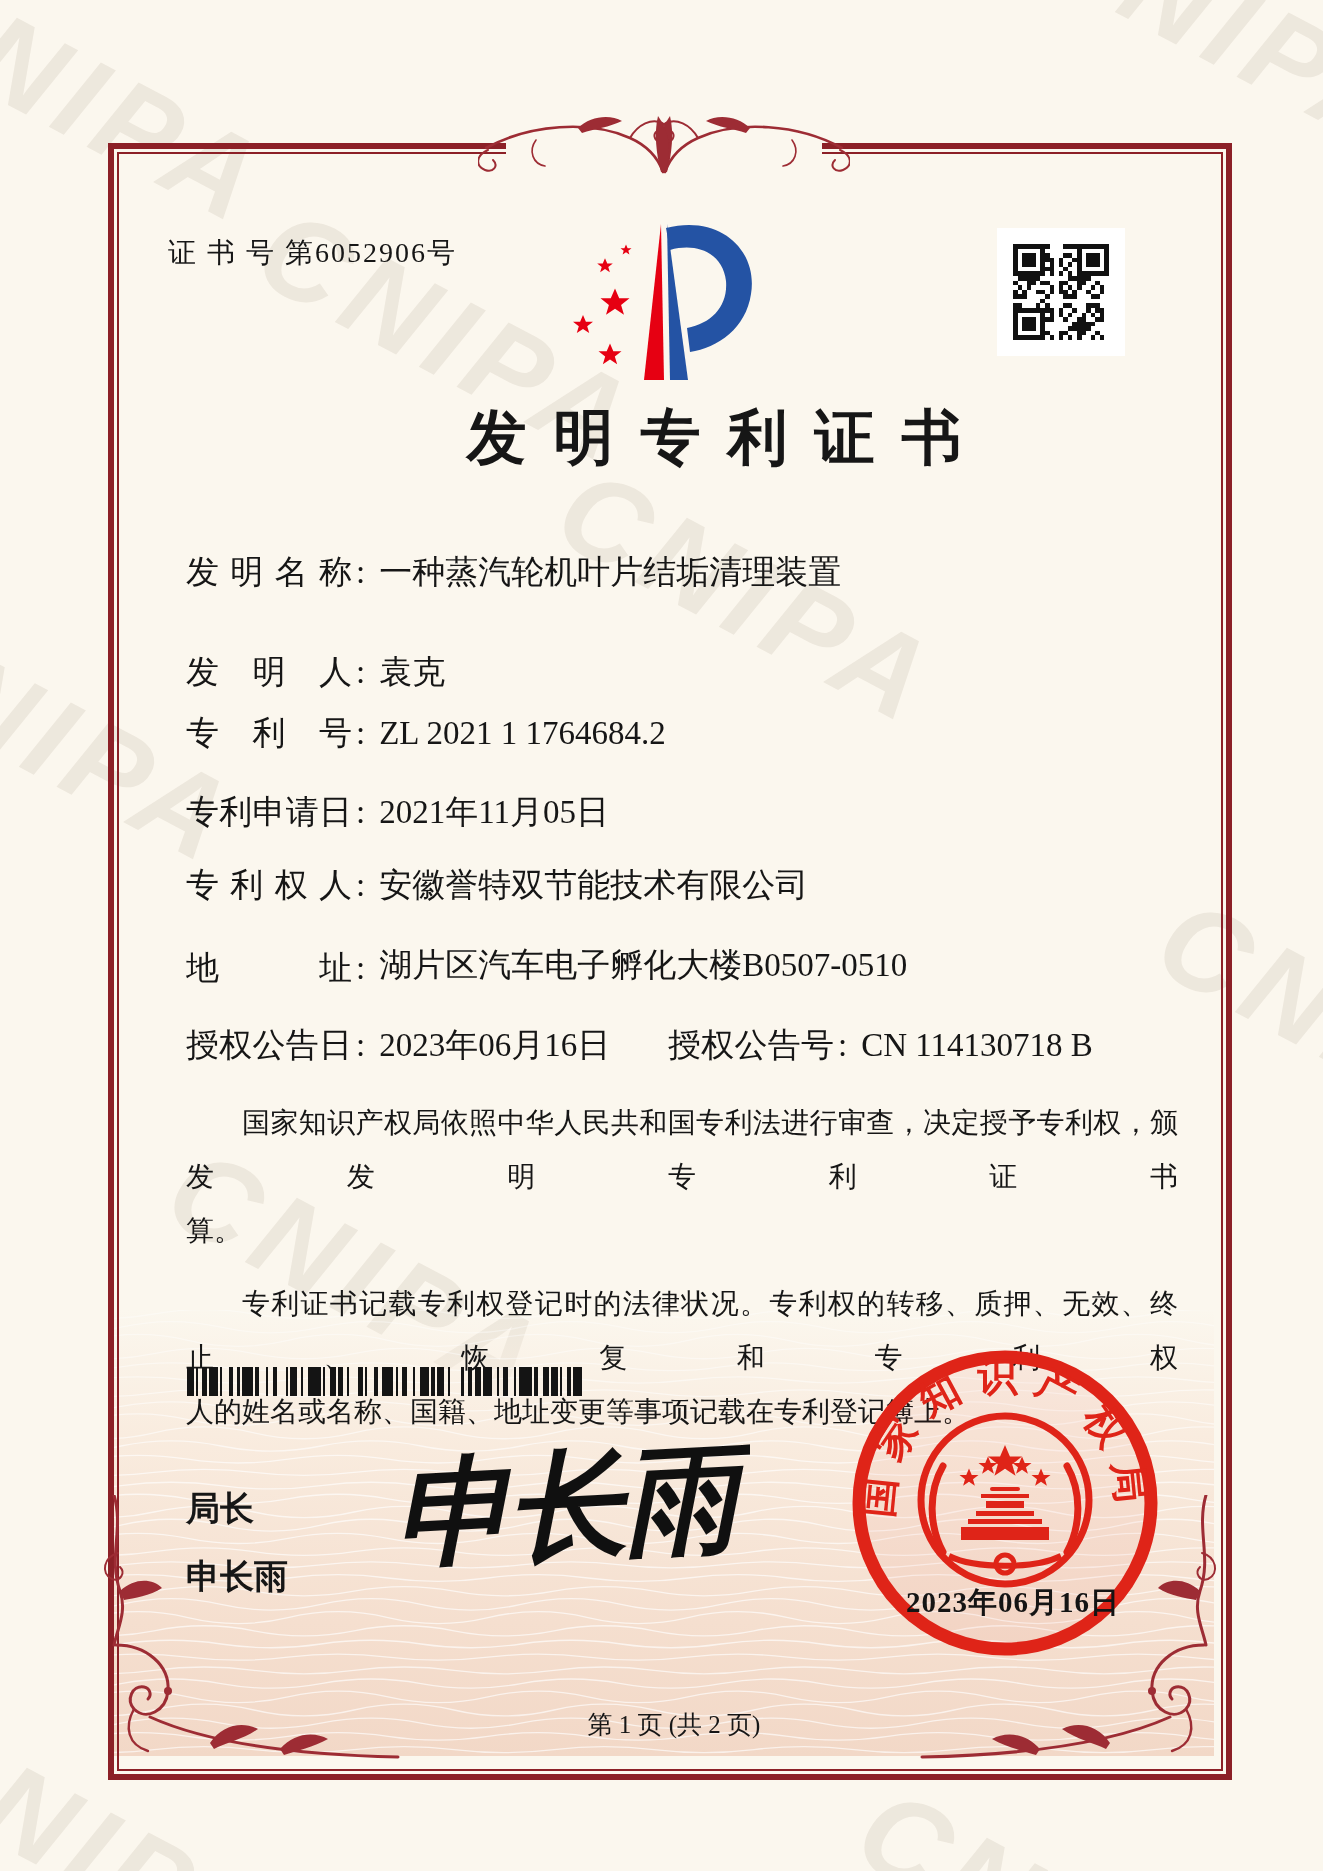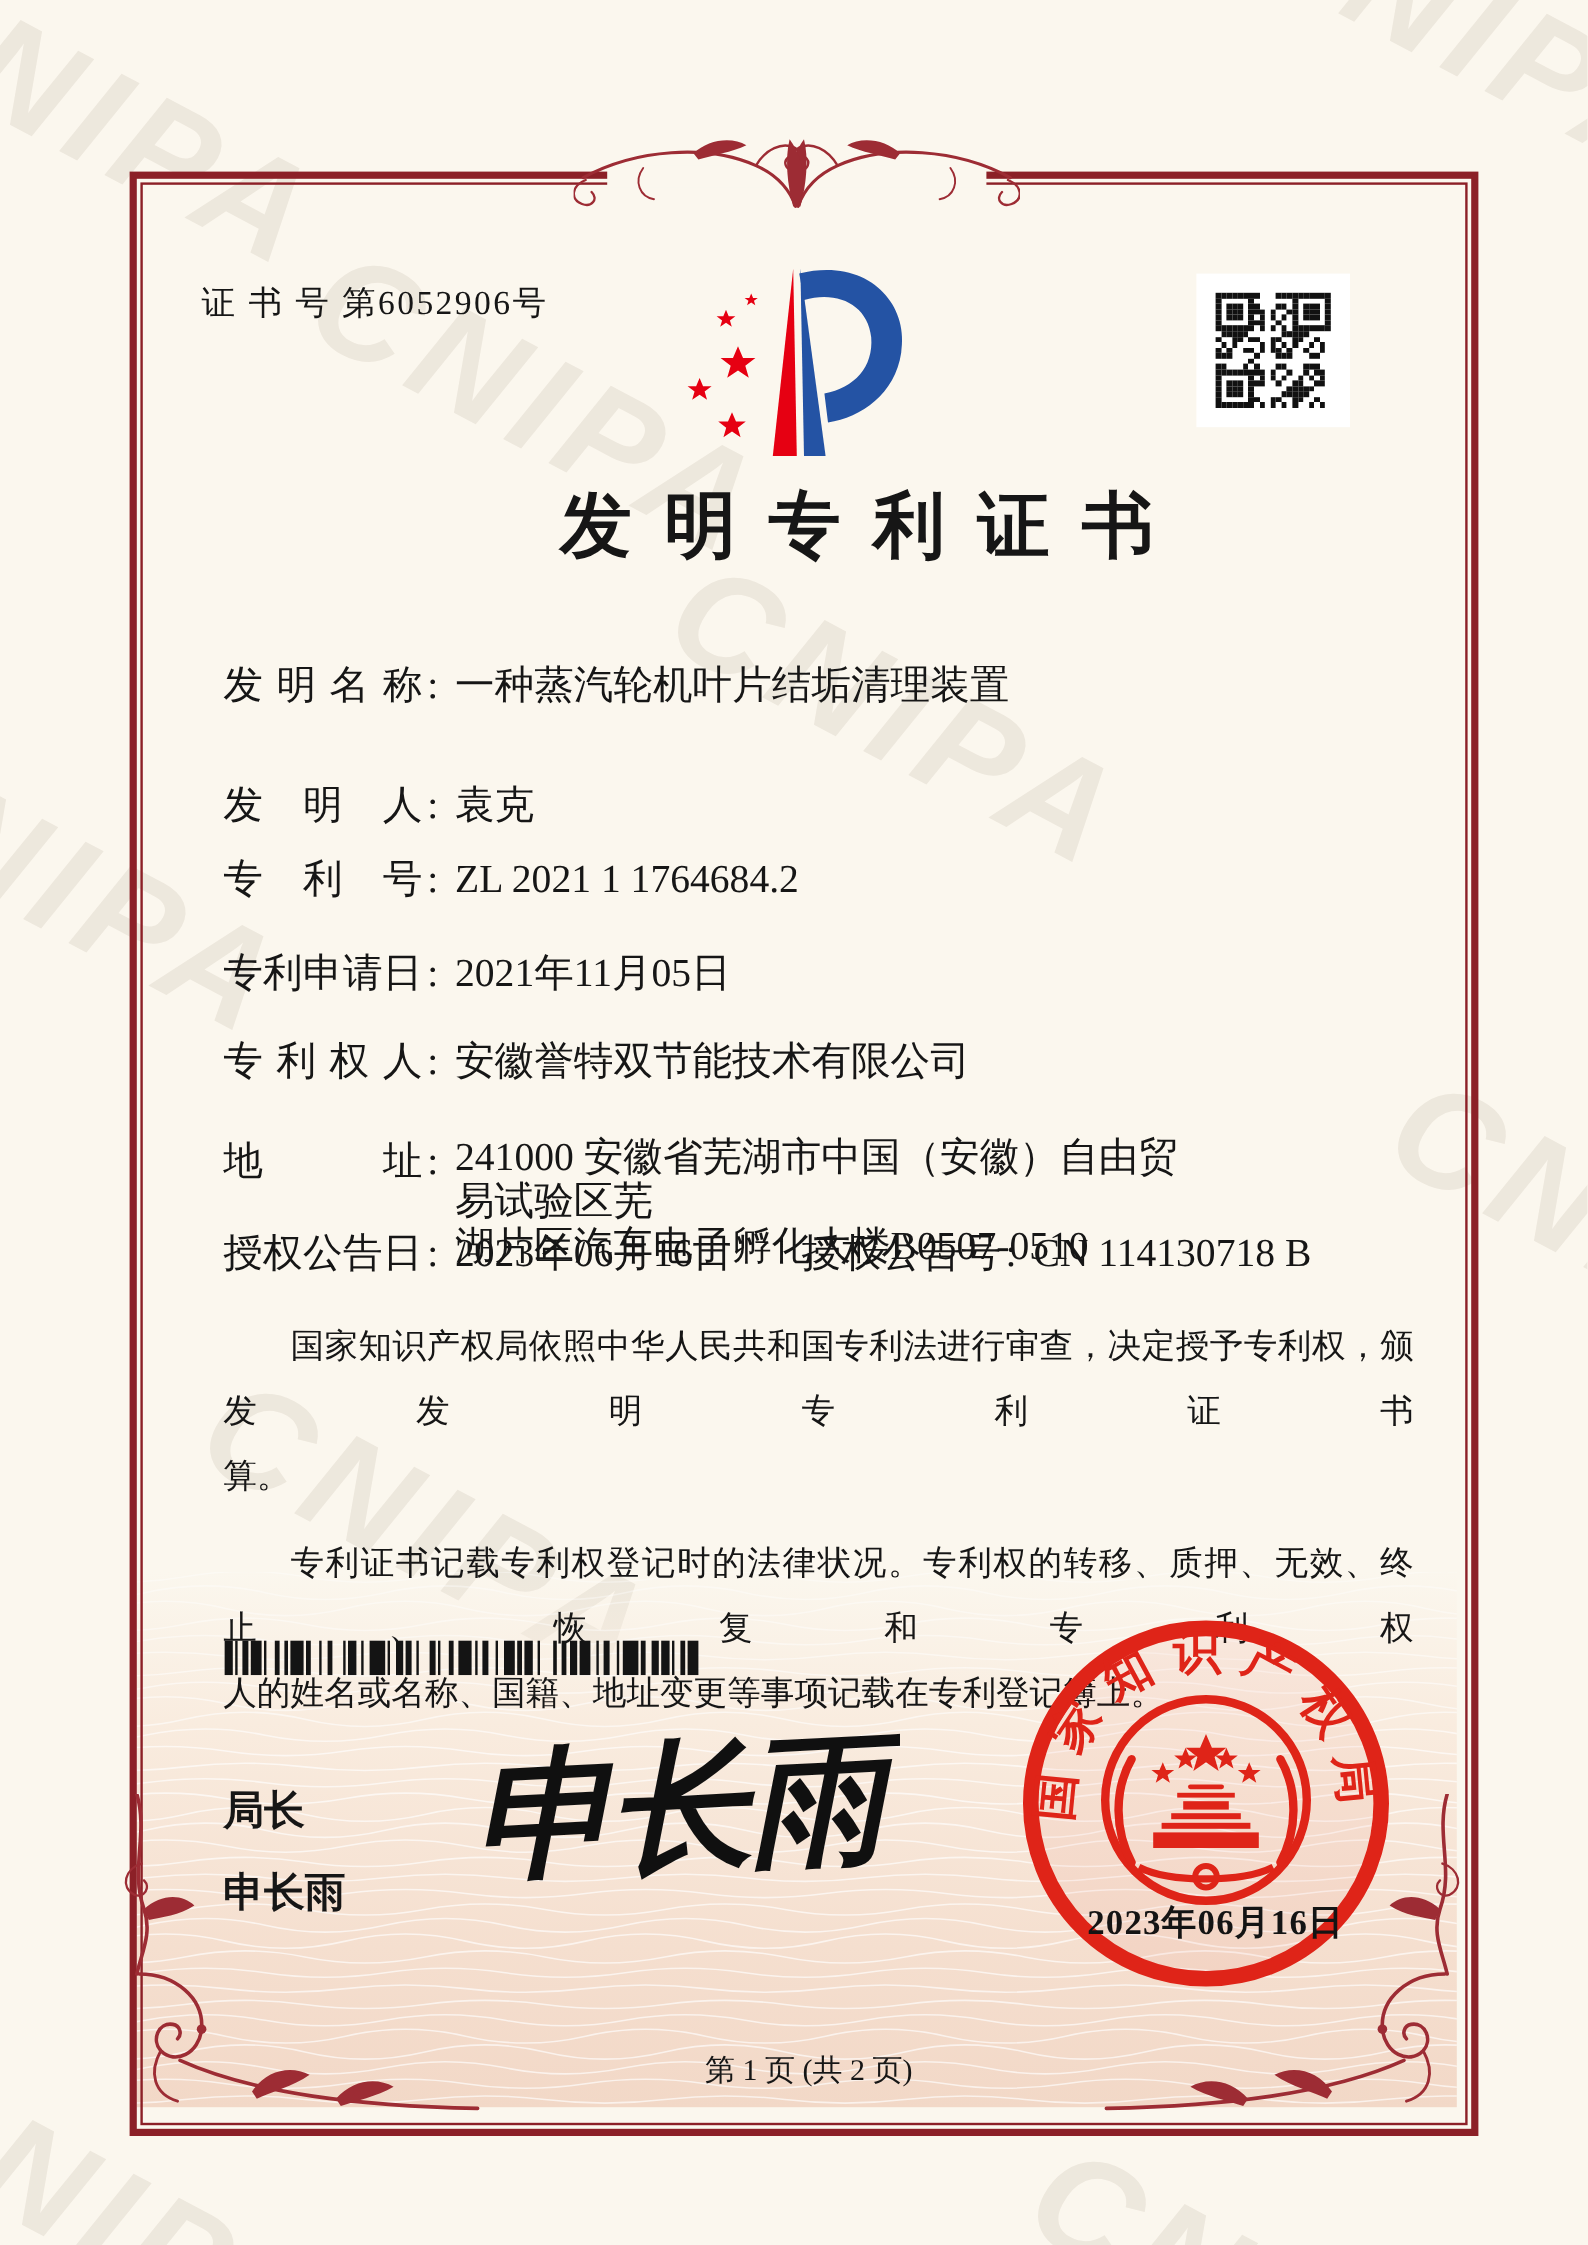--- a/index.html
+++ b/index.html
@@ -647,21 +647,21 @@
   <div class="row" style="top:712px">
     <span class="row-label">专利号</span><span class="row-colon">:</span><span class="row-value">ZL 2021 1 1764684.2</span>
   </div>
   <div class="row" style="top:791px">
     <span class="row-label">专利申请日</span><span class="row-colon">:</span><span class="row-value">2021年11月05日</span>
   </div>
   <div class="row" style="top:864px">
     <span class="row-label">专利权人</span><span class="row-colon">:</span><span class="row-value">安徽誉特双节能技术有限公司</span>
   </div>
   <div class="row" style="top:947px">
-    <span class="row-label">地址</span><span class="row-colon">:</span><span class="addr-lines"><span style="display:block">241000 安徽省芜湖市中国（安徽）自由贸易试验区芜</span><span style="display:block">湖片区汽车电子孵化大楼B0507-0510</span></span>
+    <span class="row-label">地址</span><span class="row-colon">:</span><span class="addr-lines"><span style="display:block">湖片区汽车电子孵化大楼B0507-0510</span></span>
   </div>
   <div class="row" style="top:1024px">
     <span class="row-label">授权公告日</span><span class="row-colon">:</span><span class="row-value">2023年06月16日</span>
     <span class="grant-pair2"><span class="row-label">授权公告号</span><span class="row-colon">:</span><span class="row-value">CN 114130718 B</span></span>
   </div>
 
   <div class="legal">
     <div class="p1">
       <div class="legal-line first">国家知识产权局依照中华人民共和国专利法进行审查，决定授予专利权，颁发发明专利证书</div>
       <div class="legal-line last">算。</div>

